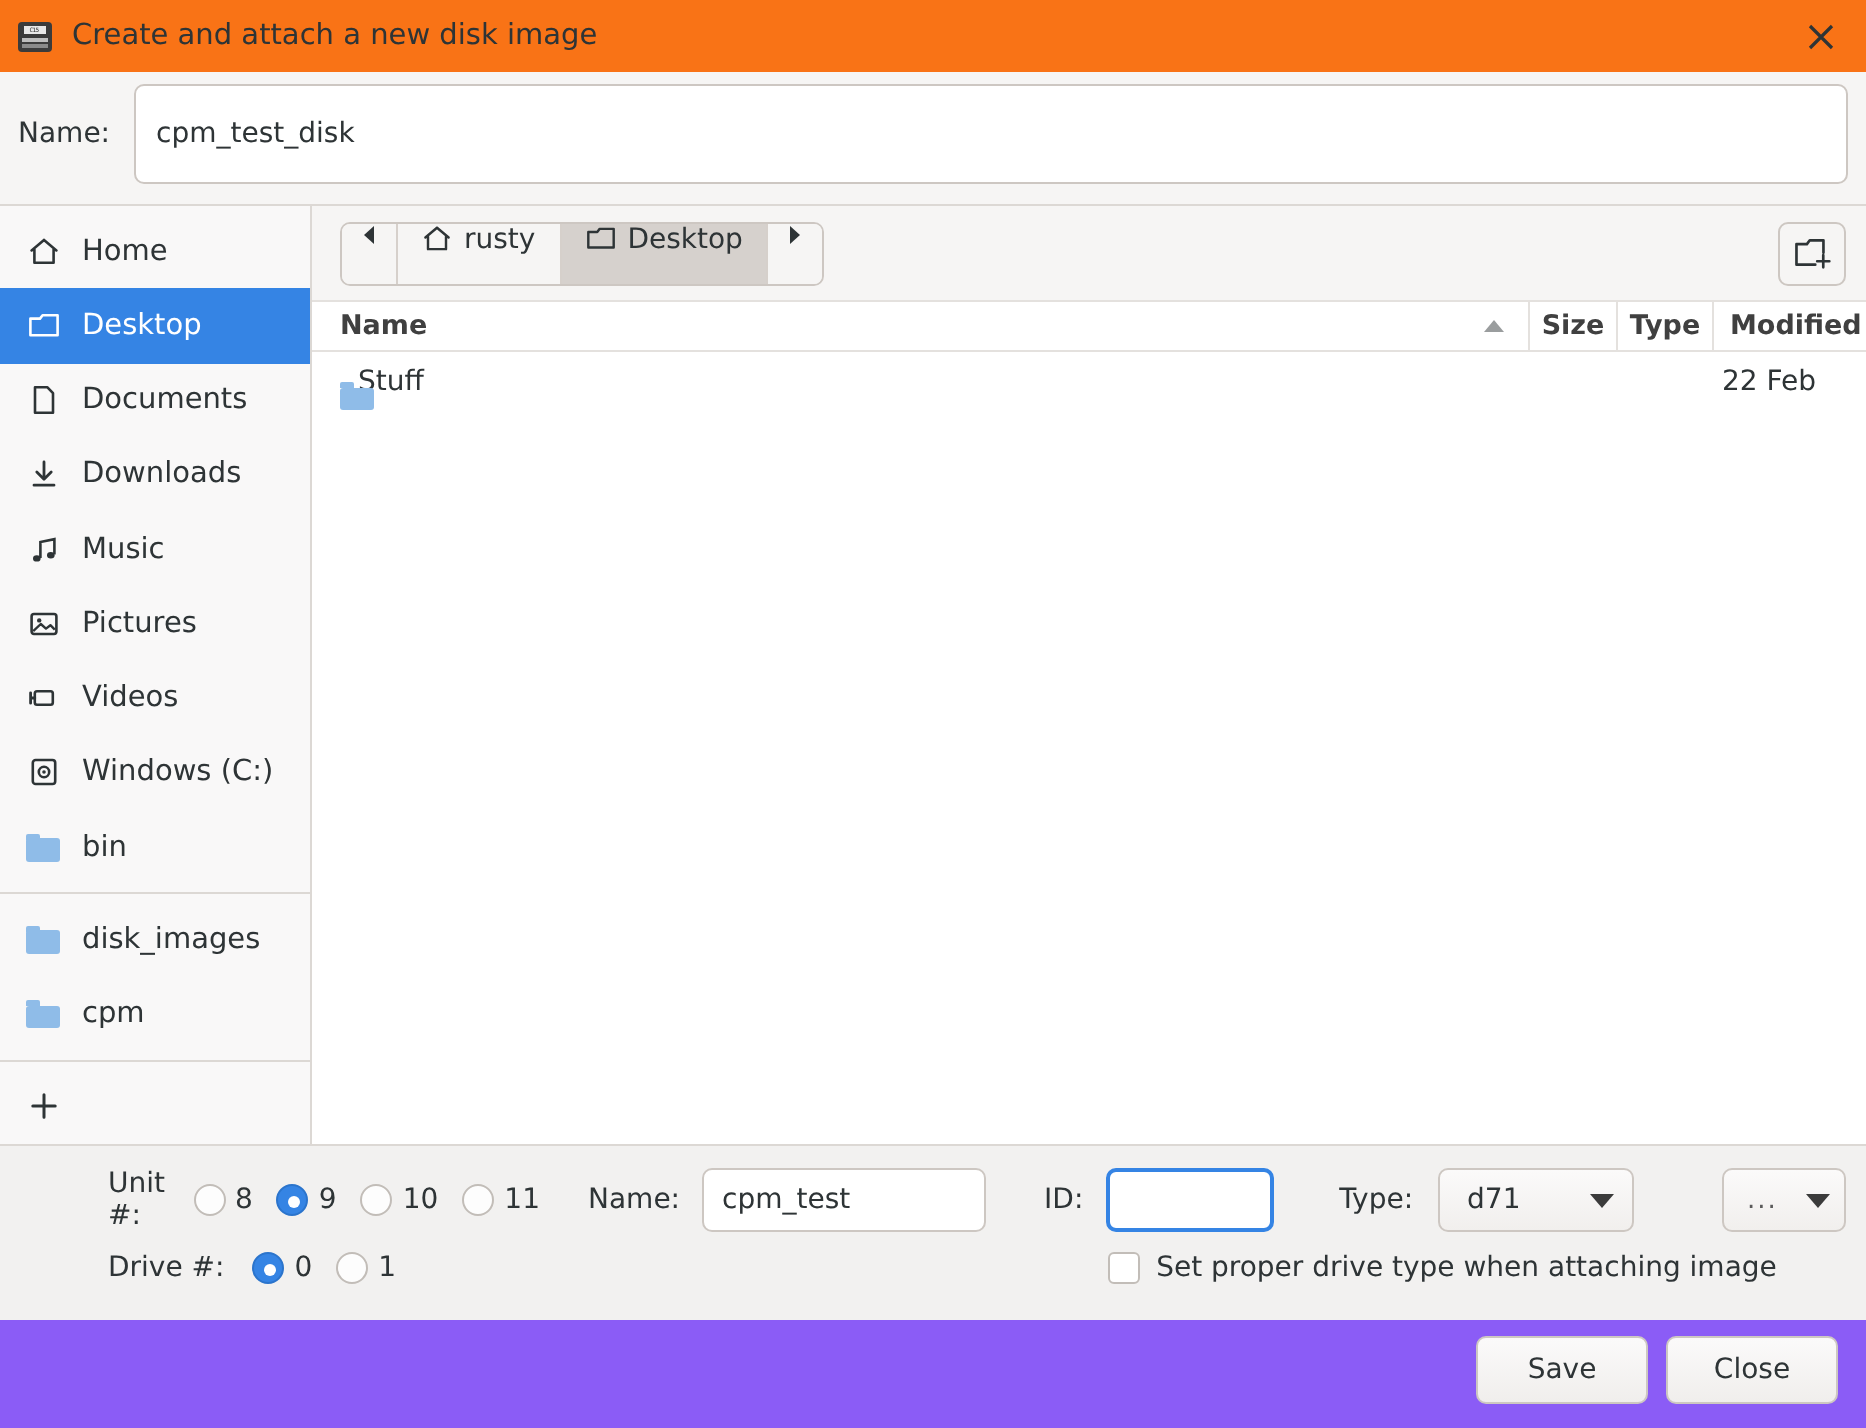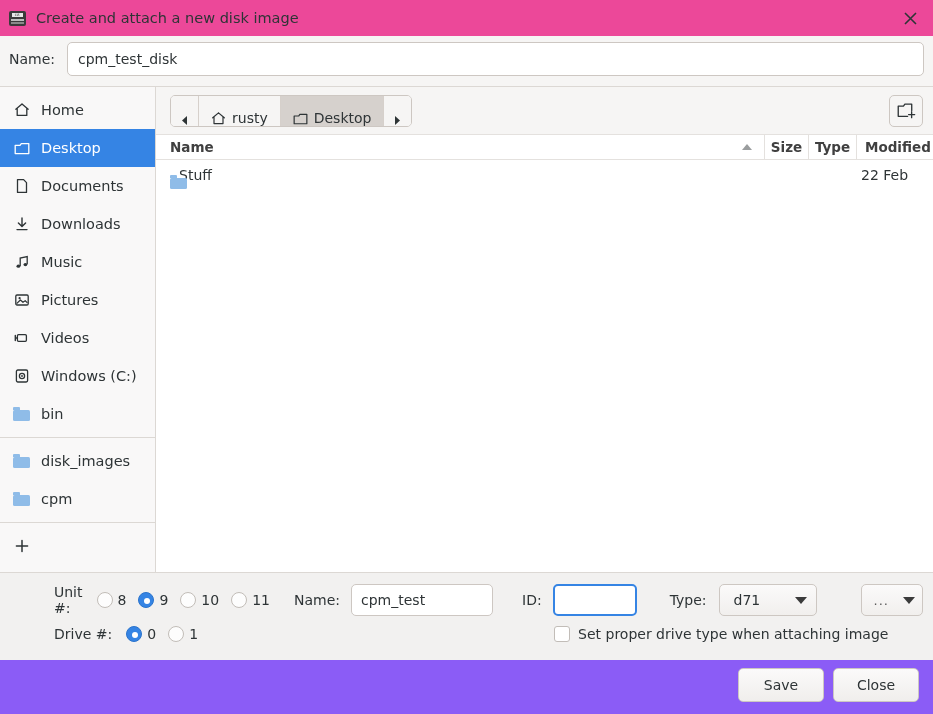--- a/index.html
+++ b/index.html
@@ -9,21 +9,21 @@
     font-size: 14px;
     color: #2e3436;
     background: #ffffff;
     overflow: hidden;
   }
   .dialog { width: 933px; height: 714px; display: flex; flex-direction: column; background: #f6f5f4; }
 
   
   .titlebar {
     height: 36px; min-height: 36px;
-    background: #ec4899;
+    background: #f97316;
     display: flex; align-items: center;
     padding: 0 6px 0 8px;
     position: relative;
   }
   .titlebar-icon {
     width: 18px; height: 18px; margin-right: 10px;
     display: flex; align-items: center; justify-content: center;
   }
   .disk-drive {
     width: 17px; height: 15px;
@@ -55,21 +55,21 @@
   .close-btn svg { display: block; }
 
   
   .namerow {
     display: flex; align-items: center;
     padding: 6px 9px 10px 9px;
     background: #f6f5f4;
   }
   .namerow label { font-size: 14px; color: #2e3436; margin-right: 12px; }
   .name-input {
-    flex: 1; height: 34px;
+    flex: 1; height: 50px;
     border: 1px solid #cdc7c2; border-radius: 5px;
     background: #ffffff;
     padding: 0 10px;
     font-family: inherit; font-size: 14px; color: #2e3436;
     outline: none;
   }
 
   
   .body { flex: 1; display: flex; min-height: 0; border-top: 1px solid #dcd8d4; }
 
@@ -101,21 +101,21 @@
     padding: 0 10px 0 14px;
     position: relative;
   }
   .crumbs {
     display: flex; align-items: stretch;
     height: 32px;
     border: 1px solid #cdc7c2; border-radius: 5px;
     background: #f6f5f4; overflow: hidden;
   }
   .crumb {
-    display: flex; align-items: flex-end; gap: 6px;
+    display: flex; align-items: flex-start; gap: 6px;
     padding: 0 12px; cursor: pointer;
     font-size: 14px; color: #2e3436;
     background: #f6f5f4;
     border-right: 1px solid #d6d0cb;
   }
   .crumb:last-child { border-right: none; }
   .crumb.arrow { padding: 0 9px; }
   .crumb.active { background: #d6d1cd; }
   .crumb svg { display: block; }
   .newfolder-btn {

